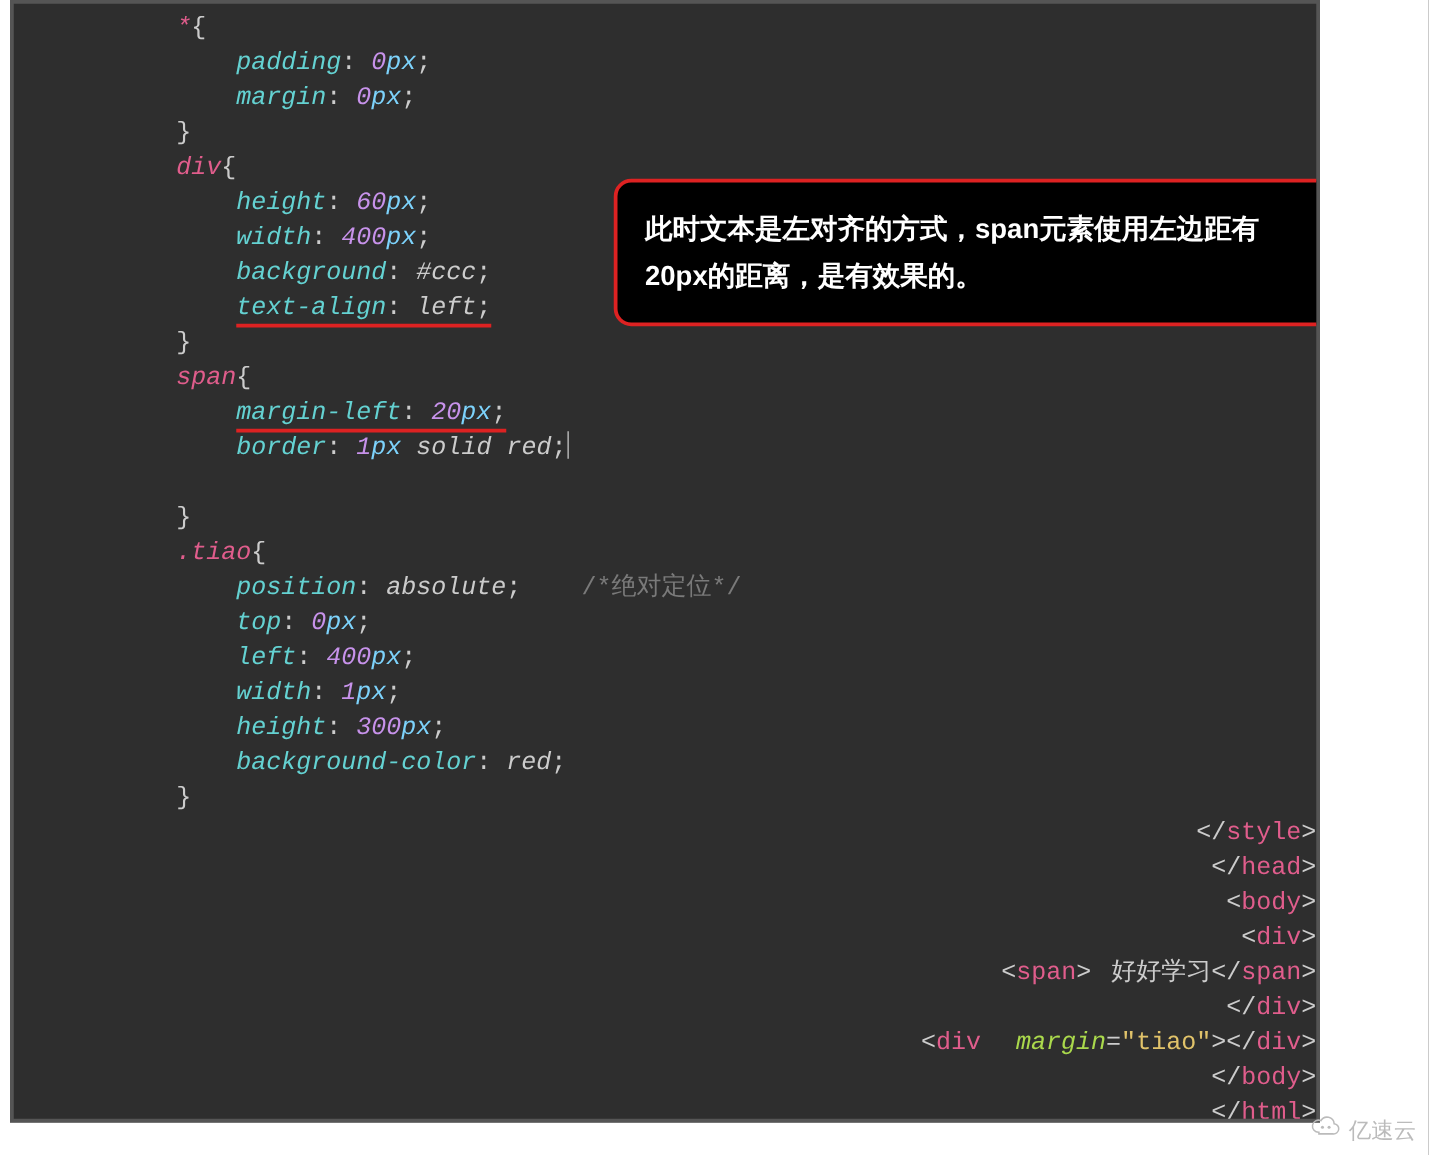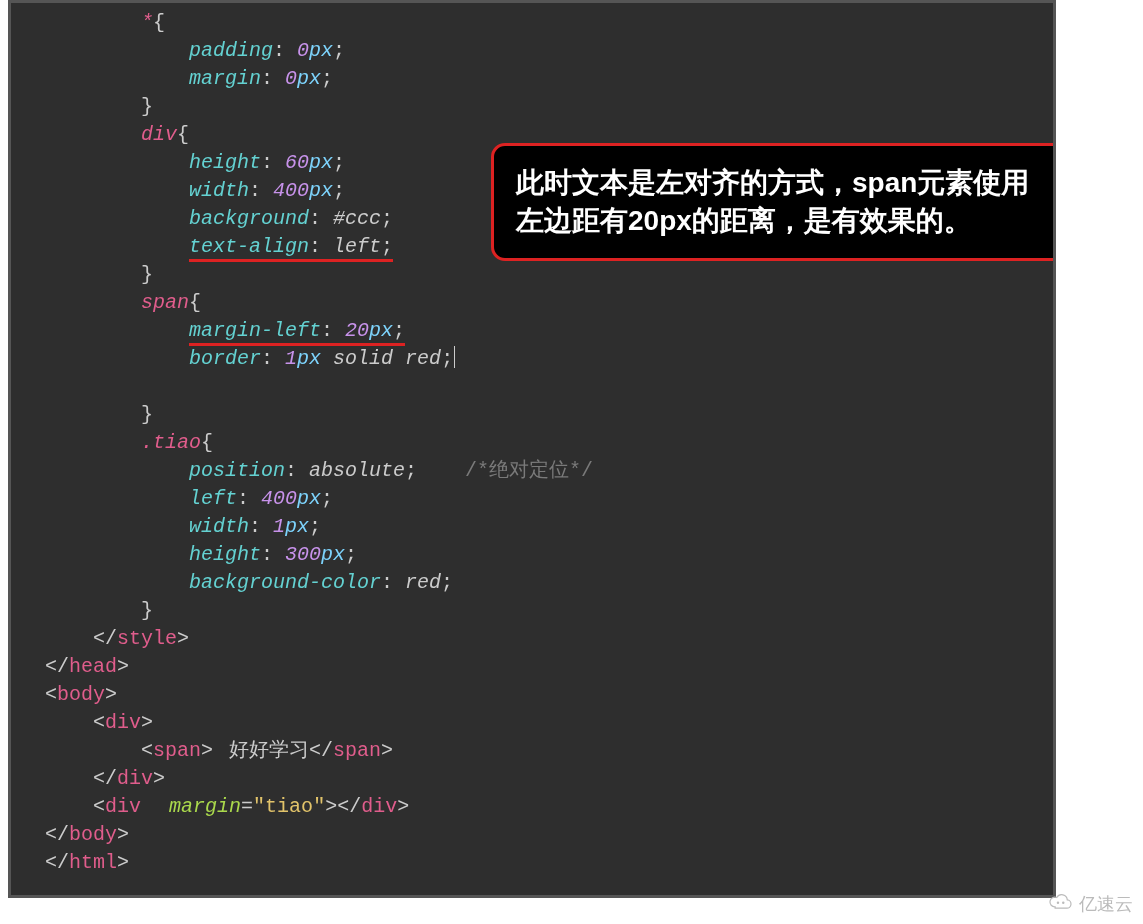--- a/index.html
+++ b/index.html
@@ -37,21 +37,21 @@
   .val   { color: #ccc; font-style: italic; }         
   .hex   { color: #ccc; font-style: italic; }
   .colorname { color: #ccc; font-style: italic; }
   .punct { color: #ccc; font-style: normal; }
   .tag   { color: #e05d8c; font-style: normal; }
   .tagbr { color: #ccc; font-style: normal; }
   .attr  { color: #aad94c; font-style: italic; }
   .str   { color: #e1c36a; font-style: normal; }
   .txt   { color: #ccc; font-style: normal; margin-left: 16px; }
   .cmt   { color: #7a7a7a; font-style: normal; }
-  .normal { font-style: normal; }
+  .normal { font-style: normal; text-align: right; }
 
   .underline-red {
     border-bottom: 3px solid #d22;
     padding-bottom: 1px;
     text-align: right;
   }
 
   .cursor {
     display: inline-block;
     width: 1px;
@@ -66,35 +66,35 @@
     left: 480px;
     top: 140px;
     width: 584px;
     background: #000;
     border: 3px solid #d22;
     border-radius: 14px;
     padding: 18px 22px;
     color: #fff;
     font-family: "Microsoft YaHei", "Heiti SC", sans-serif;
     font-style: normal;
-    font-size: 28px;
+    font-size: 22px;
     line-height: 38px;
     font-weight: bold;
   }
 
   .watermark {
     position: absolute;
     right: 10px;
     bottom: 8px;
     color: #bbb;
     font-family: "Microsoft YaHei", sans-serif;
     font-size: 18px;
     font-style: normal;
     display: flex;
-    align-items: flex-end;
+    align-items: flex-start;
     gap: 6px;
   }
   .watermark svg { width: 26px; height: 18px; }
 </style>
 </head>
 <body>
 
 <div class="editor-frame">
   <div class="code-line">          <span class="sel">*</span><span class="brace">{</span></div>
   <div class="code-line">              <span class="prop">padding</span><span class="punct">: </span><span class="num">0</span><span class="unit">px</span><span class="punct">;</span></div>
@@ -106,20 +106,21 @@
   <div class="code-line">              <span class="prop">background</span><span class="punct">: </span><span class="hex">#ccc</span><span class="punct">;</span></div>
   <div class="code-line">              <span class="underline-red"><span class="prop">text-align</span><span class="punct">: </span><span class="val">left</span><span class="punct">;</span></span></div>
   <div class="code-line">          <span class="brace">}</span></div>
   <div class="code-line">          <span class="sel">span</span><span class="brace">{</span></div>
   <div class="code-line">              <span class="underline-red"><span class="prop">margin-left</span><span class="punct">: </span><span class="num">20</span><span class="unit">px</span><span class="punct">;</span></span></div>
   <div class="code-line">              <span class="prop">border</span><span class="punct">: </span><span class="num">1</span><span class="unit">px</span><span class="val"> solid </span><span class="colorname">red</span><span class="punct">;</span><span class="cursor"></span></div>
   <div class="code-line"> </div>
   <div class="code-line">          <span class="brace">}</span></div>
   <div class="code-line">          <span class="sel">.tiao</span><span class="brace">{</span></div>
   <div class="code-line">              <span class="prop">position</span><span class="punct">: </span><span class="val">absolute</span><span class="punct">;</span>    <span class="cmt normal">/*绝对定位*/</span></div>
+  <div class="code-line">              <span class="prop">top</span><span class="punct">: </span><span class="num">0</span><span class="unit">px</span><span class="punct">;</span></div>
   <div class="code-line">              <span class="prop">left</span><span class="punct">: </span><span class="num">400</span><span class="unit">px</span><span class="punct">;</span></div>
   <div class="code-line">              <span class="prop">width</span><span class="punct">: </span><span class="num">1</span><span class="unit">px</span><span class="punct">;</span></div>
   <div class="code-line">              <span class="prop">height</span><span class="punct">: </span><span class="num">300</span><span class="unit">px</span><span class="punct">;</span></div>
   <div class="code-line">              <span class="prop">background-color</span><span class="punct">: </span><span class="colorname">red</span><span class="punct">;</span></div>
   <div class="code-line">          <span class="brace">}</span></div>
   <div class="code-line normal">      <span class="tagbr">&lt;/</span><span class="tag">style</span><span class="tagbr">&gt;</span></div>
   <div class="code-line normal">  <span class="tagbr">&lt;/</span><span class="tag">head</span><span class="tagbr">&gt;</span></div>
   <div class="code-line normal">  <span class="tagbr">&lt;</span><span class="tag">body</span><span class="tagbr">&gt;</span></div>
   <div class="code-line normal">      <span class="tagbr">&lt;</span><span class="tag">div</span><span class="tagbr">&gt;</span></div>
   <div class="code-line normal">          <span class="tagbr">&lt;</span><span class="tag">span</span><span class="tagbr">&gt;</span><span class="txt">好好学习</span><span class="tagbr">&lt;/</span><span class="tag">span</span><span class="tagbr">&gt;</span></div>

